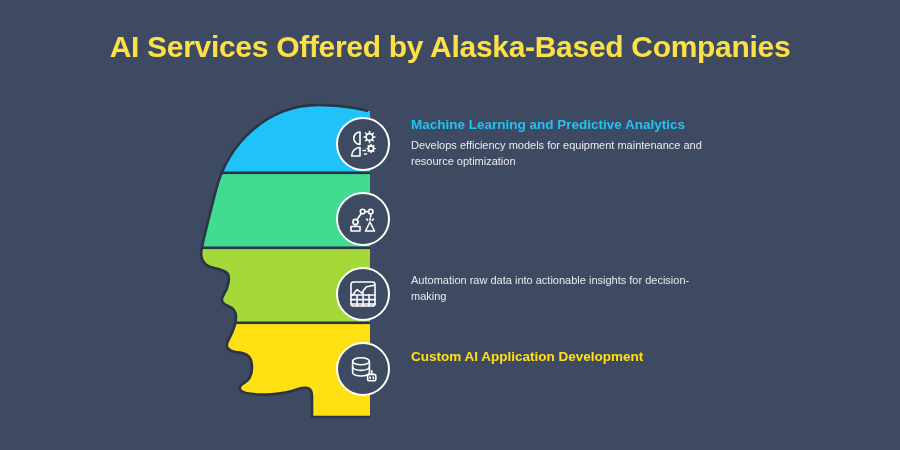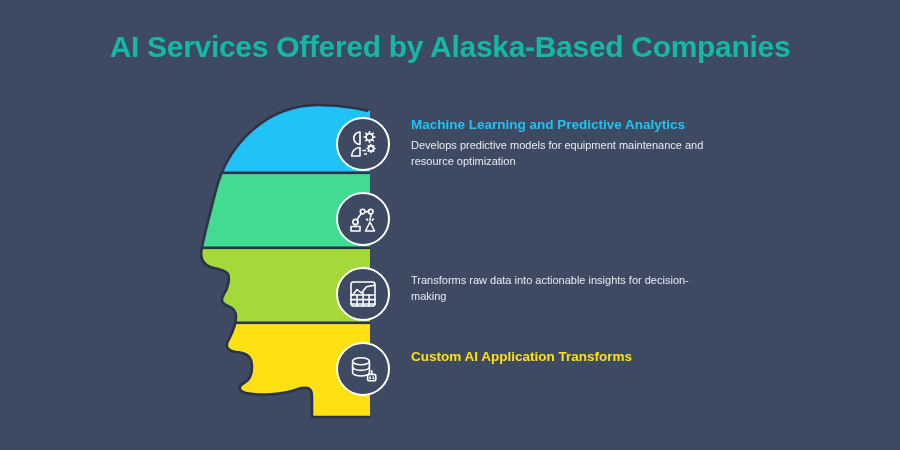--- a/index.html
+++ b/index.html
@@ -7,21 +7,21 @@
   body {
     background:#3e4a61;
     font-family:"Liberation Sans", sans-serif;
     overflow:hidden;
     position:relative;
   }
   #page-title {
     position:absolute;
     left:0; top:30px; width:900px;
     text-align:center;
-    color:#14b8a6;
+    color:#fde047;
     font-size:30px;
     font-weight:bold;
     letter-spacing:-0.3px;
   }
   #infographic {
     position:absolute;
     left:8px; top:95px;
     width:900px; height:340px;
   }
   #head-svg {
@@ -192,27 +192,27 @@
         <rect x="20.6" y="21.4" width="8.2" height="6.4" rx="1.8"></rect>
         <path d="M24.7 18.6 v2.8"></path>
         <circle cx="24.7" cy="17.9" r="0.9" fill="#ffffff" stroke="none"></circle>
         <path d="M23.1 24 v1.6 M26.3 24 v1.6"></path>
       </svg>
     </span>
   </div>
 
   <div class="item-text" style="top:20px;">
     <div class="item-title" style="color:#1fc3f7;">Machine Learning and Predictive Analytics</div>
-    <div class="item-desc">Develops predictive models for equipment maintenance and resource optimization</div>
+    <div class="item-desc">Develops efficiency models for equipment maintenance and resource optimization</div>
   </div>
 
   <div class="item-text" style="top:108px;">
   </div>
 
   <div class="item-text" style="top:178px;">
-    <div class="item-desc">Transforms raw data into actionable insights for decision-making</div>
+    <div class="item-desc">Automation raw data into actionable insights for decision-making</div>
   </div>
 
   <div class="item-text" style="top:252px;">
-    <div class="item-title" style="color:#ffe013;">Custom AI Application Transforms</div>
+    <div class="item-title" style="color:#ffe013;">Custom AI Application Development</div>
   </div>
 
 </div>
 
 </body></html>

